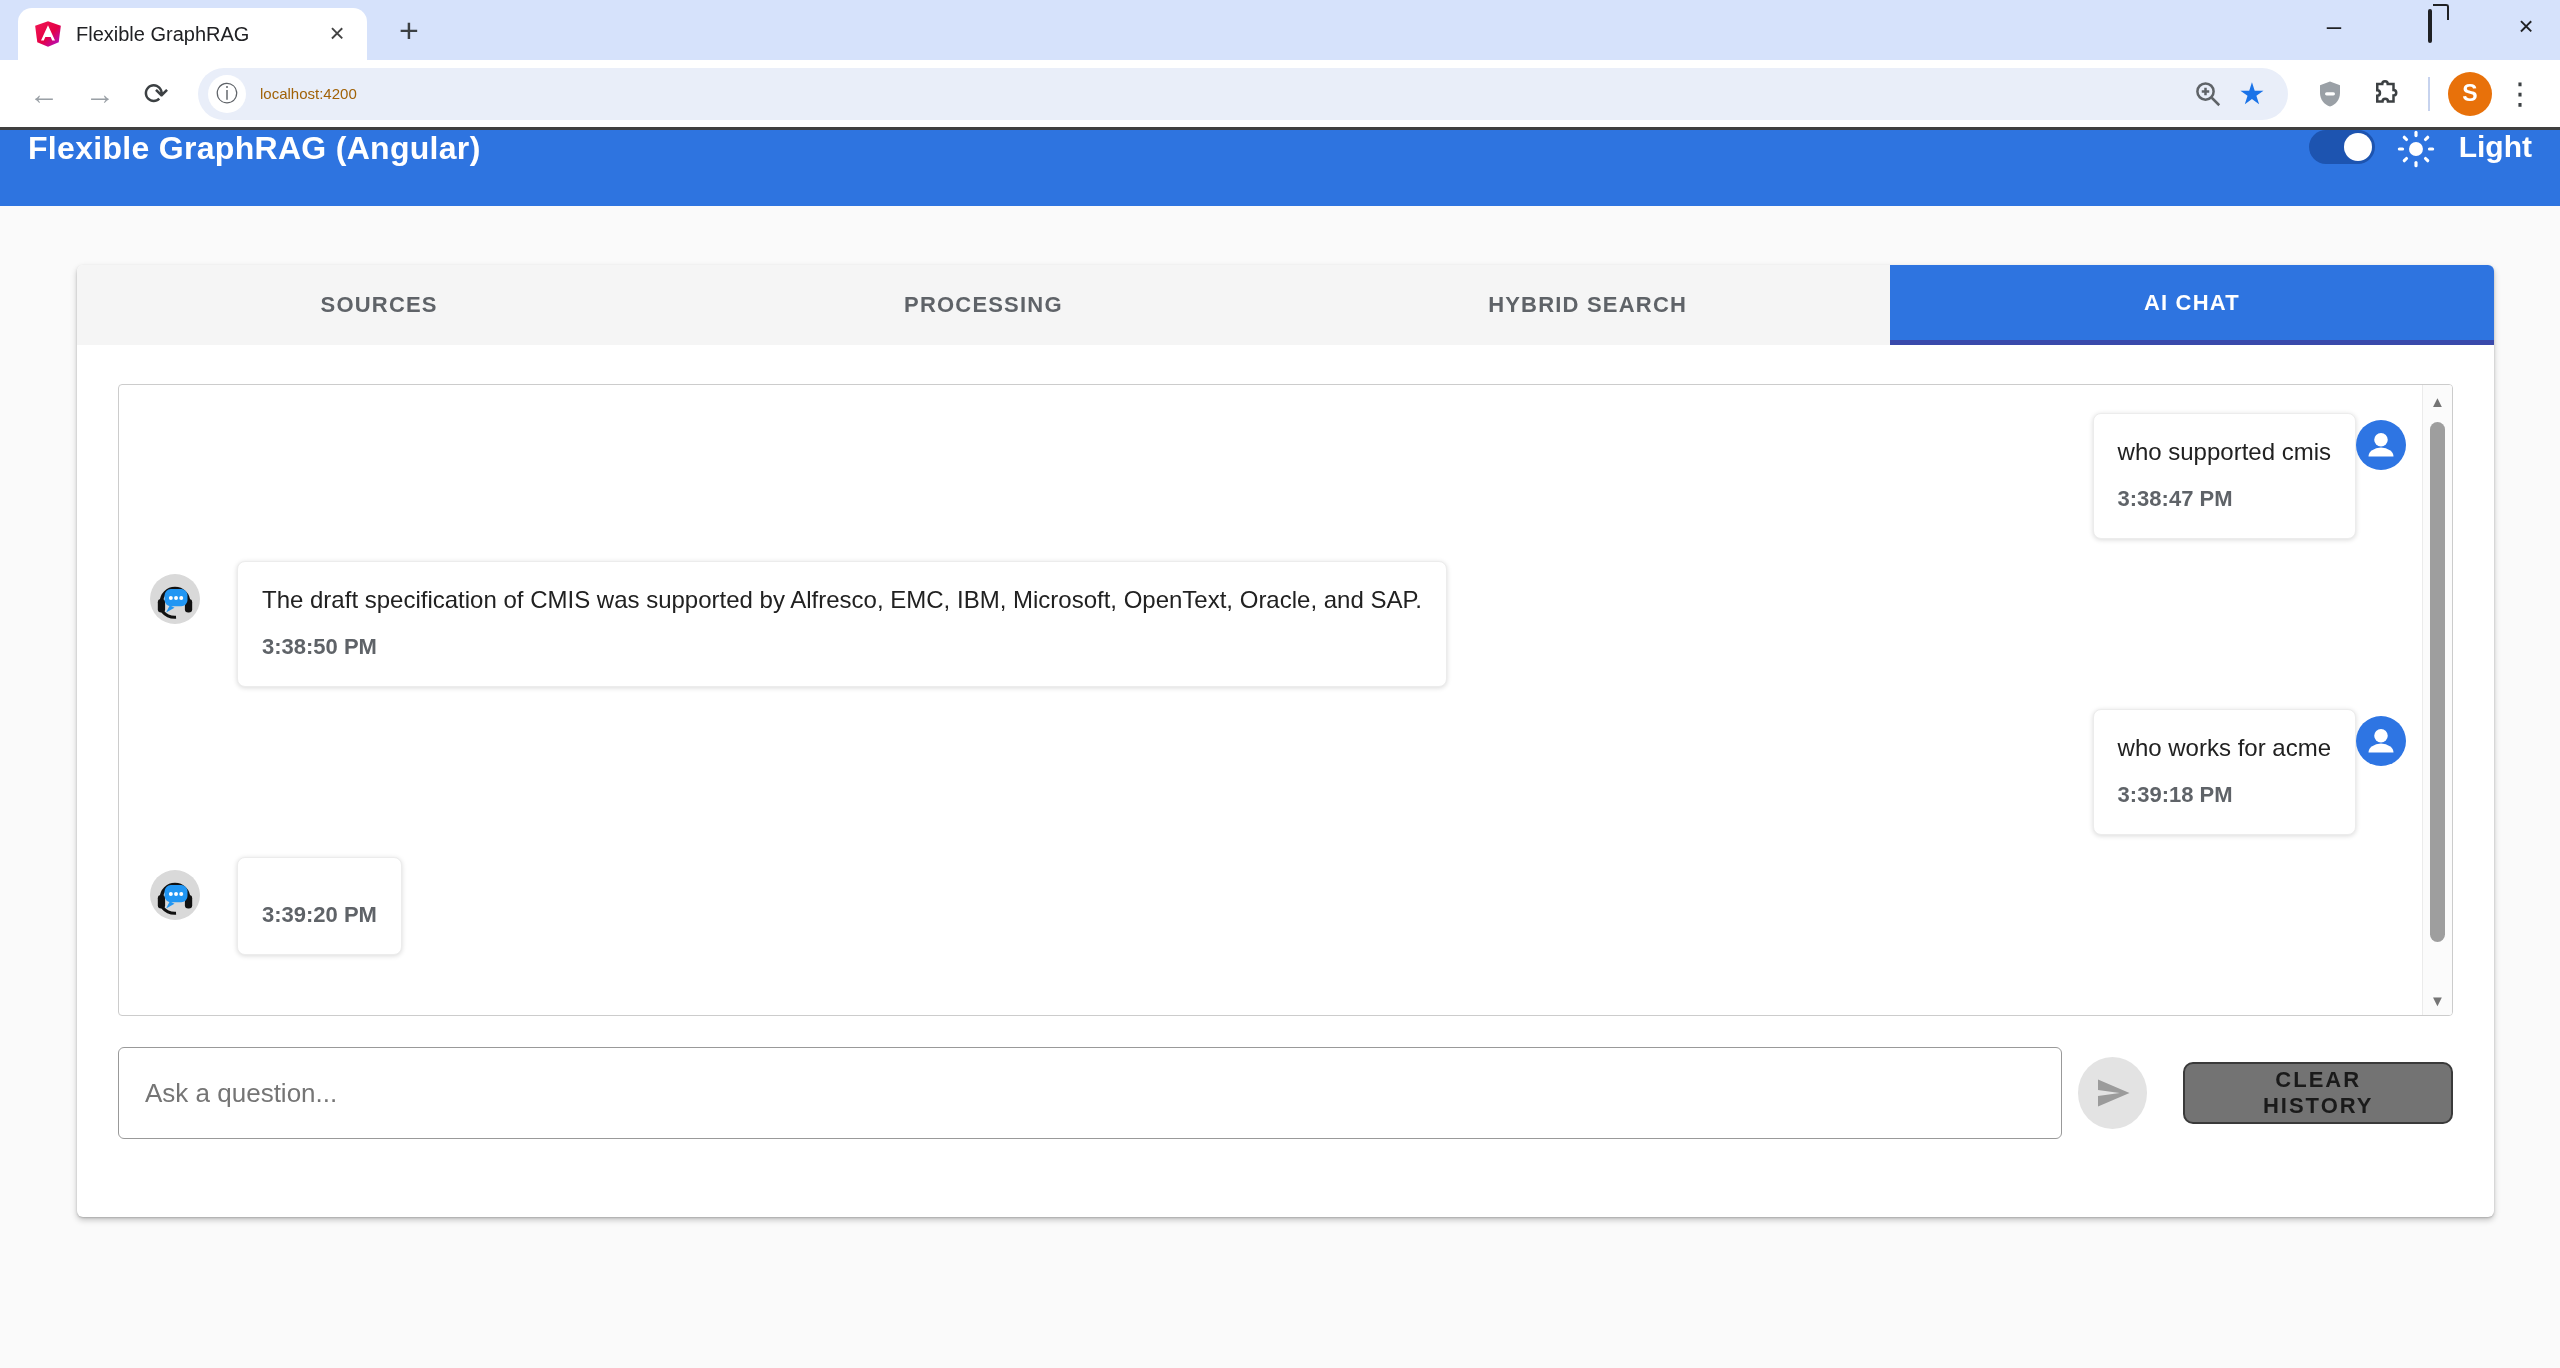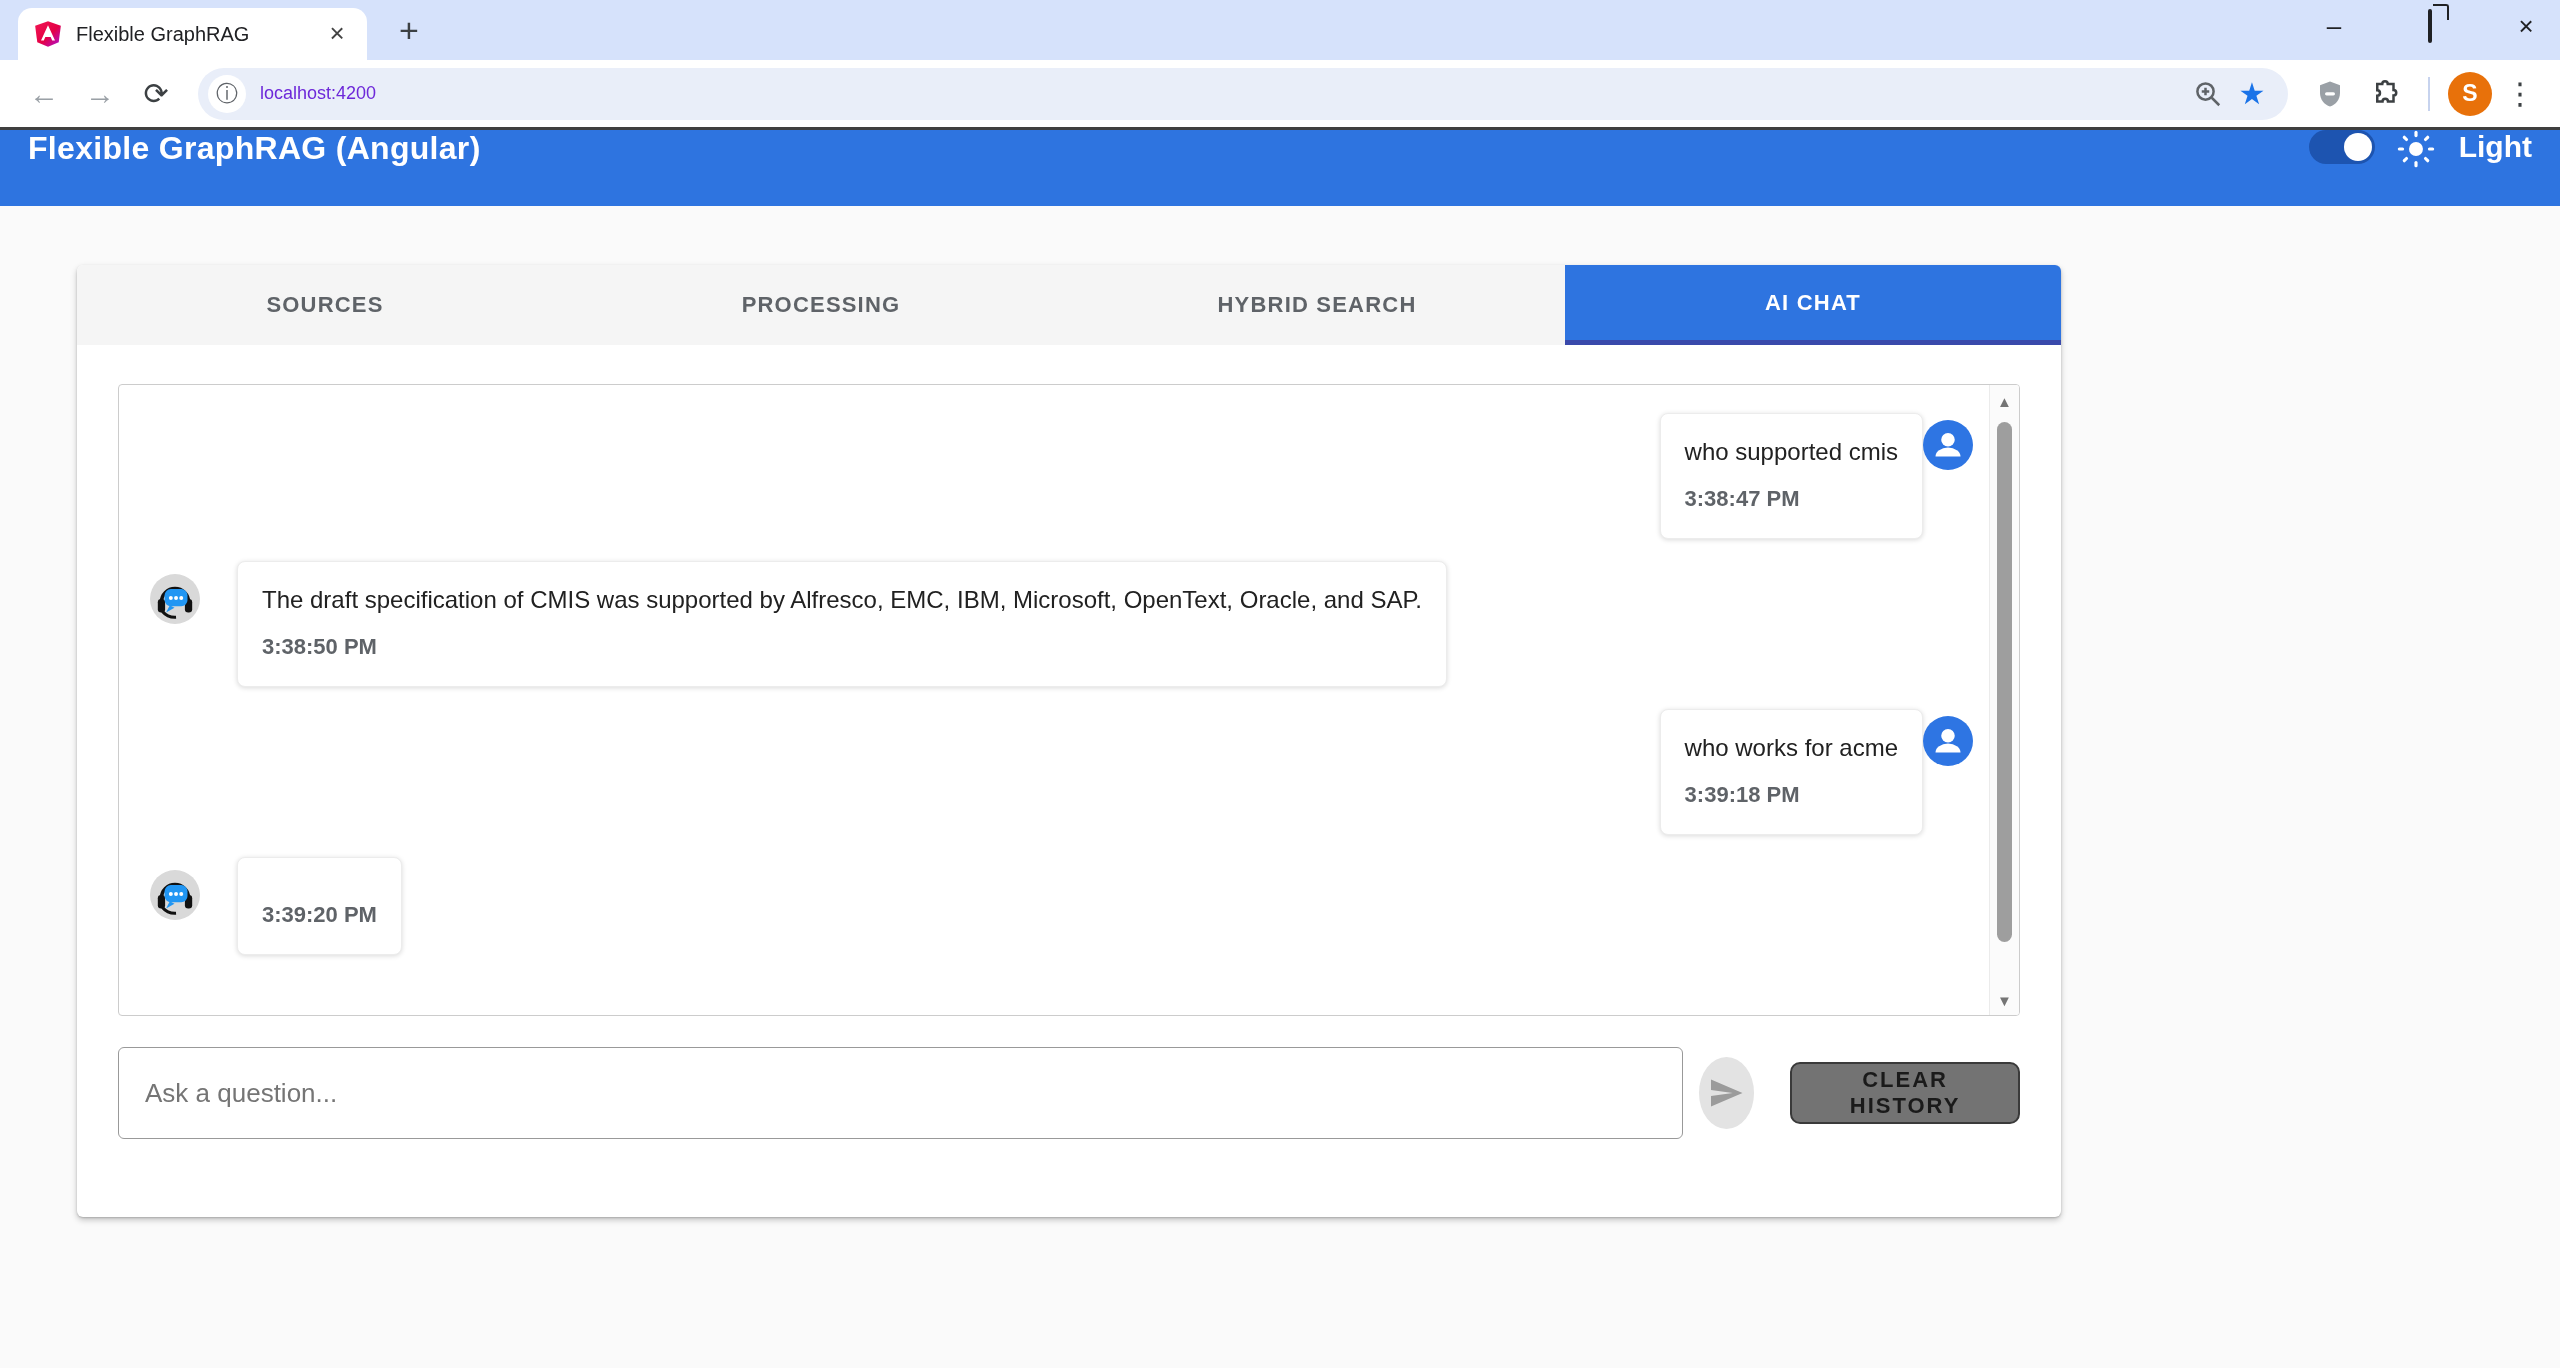--- a/index.html
+++ b/index.html
@@ -18,40 +18,40 @@
   .restore-sq:before { content:""; position:absolute; left:3px; top:-7px; width:14px; height:14px;
           border-top:2.5px solid #202124; border-right:2.5px solid #202124; border-radius:0 3px 0 0; }
 
   .toolbar { height:67px; background:#ffffff; display:flex; align-items:center; padding:0 20px; gap:8px; }
   .navic { font-size:30px; width:48px; height:48px; display:flex; align-items:center; justify-content:center; border-radius:50%; }
   .gray { color:#9aa0a6; } .dark { color:#3c4043; }
   .omnibox { flex:1; height:52px; background:#e9eef9; border-radius:26px; display:flex; align-items:center;
              padding:0 14px 0 10px; margin:0 10px; }
   .info-cir { width:38px; height:38px; border-radius:50%; background:#ffffff; display:flex; align-items:center;
               justify-content:center; font-size:22px; color:#5f6368; }
-  .url { font-size:18px; color:#6d28d9; margin-left:14px; flex:1; }
+  .url { font-size:15px; color:#a16207; margin-left:14px; flex:1; }
   .omni-ic { width:44px; display:flex; justify-content:center; }
   .star { color:#1a73e8; font-size:30px; }
   .sep { width:2px; height:34px; background:#c7d3ee; margin:0 10px; }
   .avatar-s { width:44px; height:44px; border-radius:50%; background:#e8710a; color:#fff; font-size:23px;
               font-weight:bold; display:flex; align-items:center; justify-content:center; }
   .kebab { font-size:30px; color:#3c4043; width:40px; text-align:center; }
   .chrome-divider { height:3px; background:#3f3f3f; }
 
   
   .appbar { height:76px; background:#2e74e0; display:flex; align-items:flex-start; padding:0 28px; }
   .app-title { color:#ffffff; font-size:32px; font-weight:bold; letter-spacing:.3px; }
   .appbar .spacer { flex:1; }
   .toggle { width:66px; height:34px; border-radius:17px; background:#1d54b0; position:relative; cursor:pointer; margin-right:22px; }
   .toggle-thumb { position:absolute; right:3px; top:3px; width:28px; height:28px; border-radius:50%; background:#ffffff; }
   .sun { margin-right:16px; display:flex; }
   .theme-label { color:#ffffff; font-size:30px; font-weight:bold;margin-left:8px; }
 
   .page { padding:59px 24px 0 77px; }
-  .card { width:1984px; height:952px; background:#ffffff; border-radius:6px;
+  .card { width:2417px; height:952px; background:#ffffff; border-radius:6px;
           box-shadow:0 3px 6px rgba(0,0,0,.22), 0 1px 2px rgba(0,0,0,.18); overflow:hidden; }
 
   .tabs { height:80px; display:flex; background:#f5f5f5; }
   .tab { flex:1; display:flex; align-items:center; justify-content:center; font-size:22px; font-weight:bold;
          letter-spacing:1.2px; color:#5f6368; cursor:pointer; }
   .tab.active { background:#2e74e0; color:#ffffff; border-bottom:5px solid #3949ab; }
 
   .chat-body { padding:39px 41px 0 41px; }
   .messages { position:relative; height:632px; border:1px solid #cccccc; border-radius:4px; background:#ffffff;
               overflow:hidden; display:flex; flex-direction:column; padding:28px 46px 0 31px; gap:22px; }

